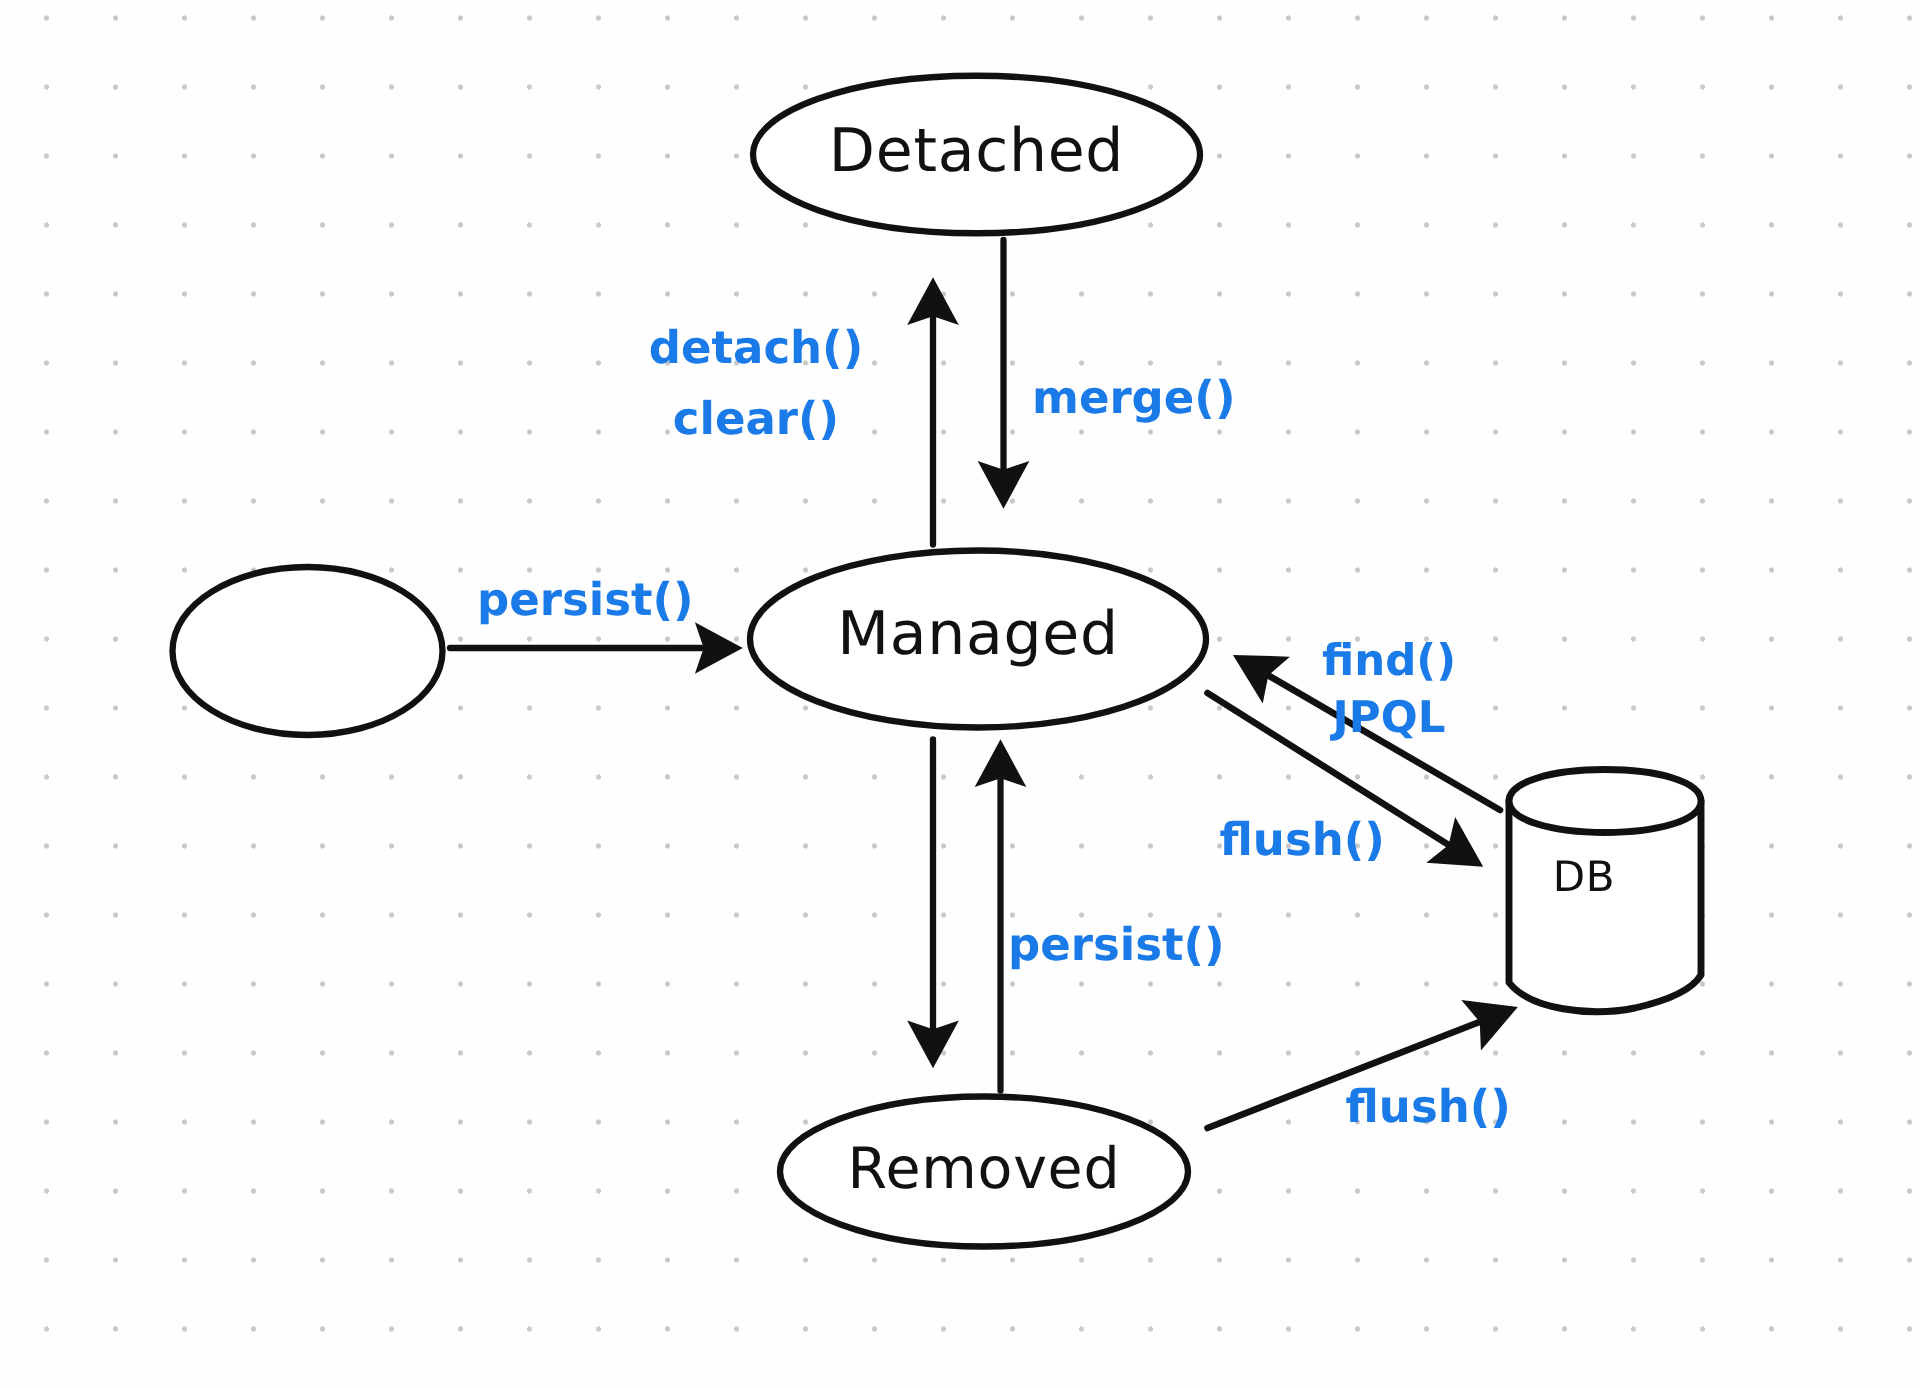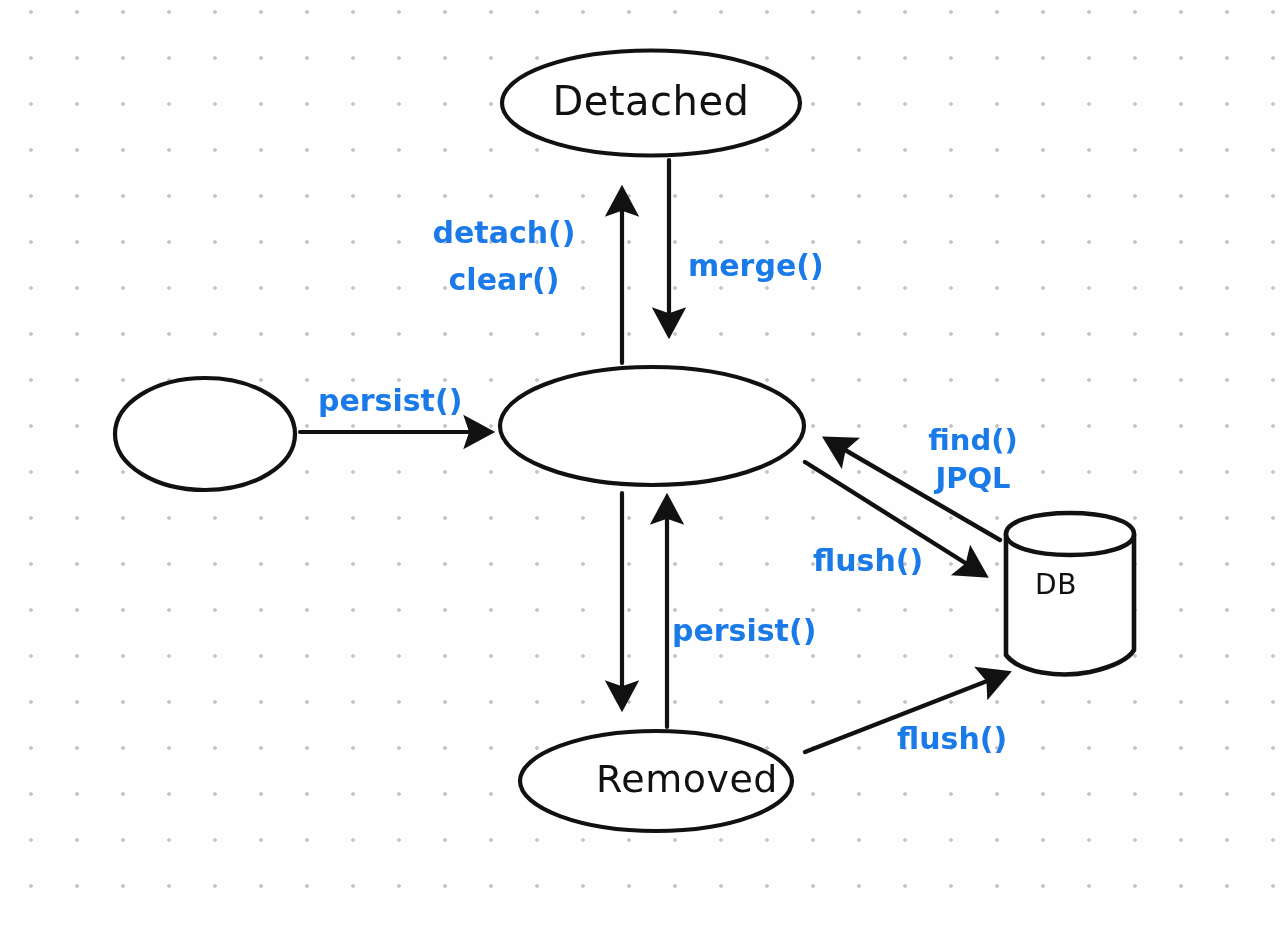--- a/index.html
+++ b/index.html
@@ -115,39 +115,40 @@
     </g>
 
     <g>
       <line x1="805" y1="752" x2="1000" y2="676" stroke="#111111" stroke-width="4.4" stroke-linecap="round" marker-end="url(#ah)"></line>
     </g>
   </svg>
 
   <div class="node-label" style="left:502px; top:78px; width:298px; font-size:40px;">Detached</div>
 
 
+  <div class="node-label" style="left:500px; top:400px; width:304px; font-size:40px;">Managed</div>
 
-  <div class="node-label" style="left:520px; top:757px; width:272px; font-size:38px;margin-left:31px;">Removed</div>
+  <div class="node-label" style="left:520px; top:757px; width:272px; font-size:38px;">Removed</div>
 
   <div class="node-label" style="left:992px; top:568px; width:128px; font-size:28px;">DB</div>
 
   <div class="edge-label" style="left:318px; top:383px; font-size:30px; color:#1a7ae8;">persist()</div>
 
   <div class="edge-label" style="left:398px; top:209px; width:212px; font-size:30px; color:#1a7ae8;
               text-align:center; line-height:47px;">
     <div>detach()</div>
     <div>clear()</div>
   </div>
 
   <div class="edge-label" style="left:688px; top:248px; font-size:30px; color:#1a7ae8;">merge()</div>
 
 
   <div class="edge-label" style="left:672px; top:613px; font-size:30px; color:#1a7ae8;">persist()</div>
 
-  <div class="edge-label" style="left:913px; top:421px; width:120px; font-size:29px; color:#1a7ae8;
+  <div class="edge-label" style="left:866px; top:421px; width:120px; font-size:29px; color:#1a7ae8;
               text-align:center; line-height:38px;">
     <div>find()</div>
     <div>JPQL</div>
   </div>
 
   <div class="edge-label" style="left:813px; top:543px; font-size:30px; color:#1a7ae8;">flush()</div>
 
   <div class="edge-label" style="left:897px; top:721px; font-size:30px; color:#1a7ae8;">flush()</div>
 
 </div>

